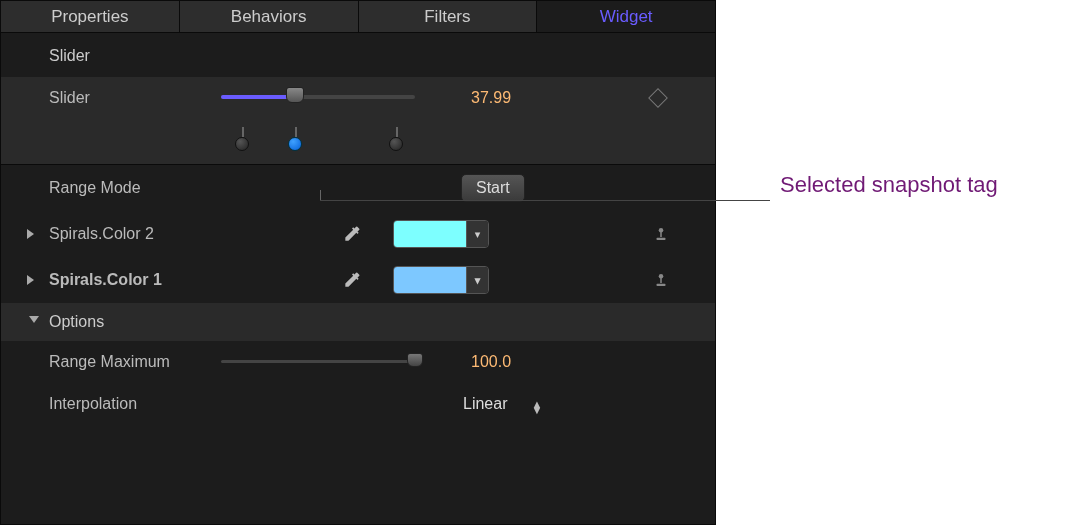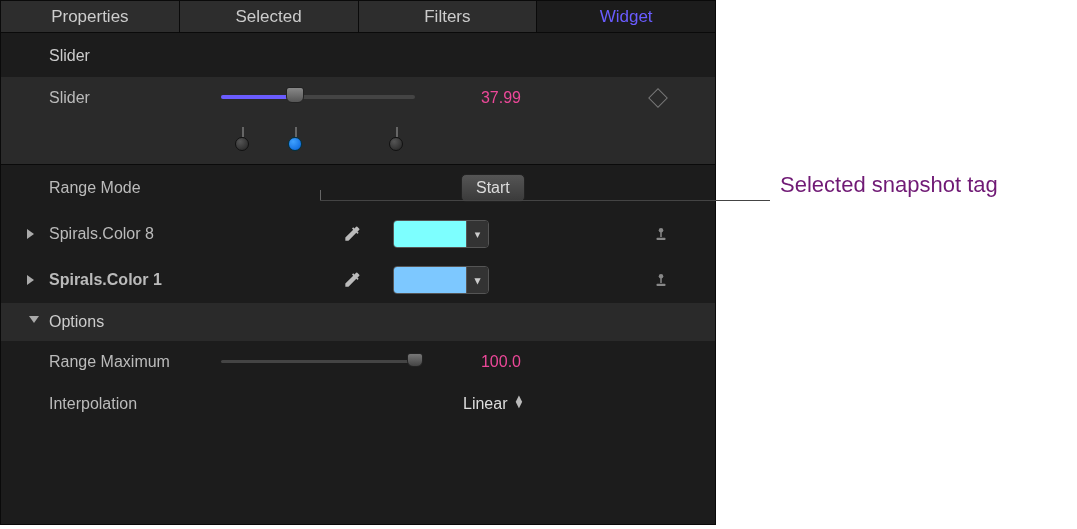--- a/index.html
+++ b/index.html
@@ -91,23 +91,22 @@
     width: 18px;
     height: 16px;
     background: linear-gradient(#888,#555);
     border: 1px solid #222;
     border-radius: 3px 3px 6px 6px;
     transform: translateX(-50%);
   }
   .slider-value {
     margin-left: 56px;
     font-size: 16px;
-    color: #ec4899;
+    color: #fdba74;
     width: 60px;
-    text-align: center;
   }
   .keyframe-diamond {
     position: absolute;
     right: 50px;
     width: 14px;
     height: 14px;
     border: 1.5px solid #777;
     transform: rotate(45deg);
     background: transparent;
   }
@@ -226,21 +225,21 @@
     top: -1px;
     width: 16px;
     height: 14px;
     background: linear-gradient(#777,#444);
     border-radius: 3px 3px 6px 6px;
     transform: translateX(-50%);
     border: 1px solid #222;
   }
   .popup-val {
     margin-left: 242px;
-    display:flex; align-items:flex-start; gap:6px;
+    display:flex; align-items:flex-end; gap:24px;
     color:#ddd; font-size:16px;
   }
   .popup-caret { font-size:11px; color:#bbb; line-height:6px; }
   .annotation {
     position: absolute;
     left: 780px;
     top: 172px;
     font-family: -apple-system, Arial, sans-serif;
     font-size: 22px;
     color: #701a75;
@@ -251,21 +250,21 @@
     height: 1px;
   }
 </style>
 </head>
 <body>
 
 <div class="panel">
 
   <div class="tabs">
     <div class="tab">Properties</div>
-    <div class="tab">Selected</div>
+    <div class="tab">Behaviors</div>
     <div class="tab">Filters</div>
     <div class="tab active">Widget</div>
   </div>
 
   <div class="section-title">Slider</div>
 
   <div class="row">
     <div class="row-label">Slider</div>
     <div class="slider-wrap">
       <div class="slider-track"></div>
@@ -288,21 +287,21 @@
   </div>
 
   <div class="row dark" style="height:46px;">
     <div class="row-label">Range Mode</div>
     <button class="start-btn">Start</button>
   </div>
 
   <div id="param-rows">
       <div class="row dark" style="height: 46px;">
         <span class="disclosure"></span>
-        <div class="row-label">Spirals.Color 8</div>
+        <div class="row-label">Spirals.Color 2</div>
         <div class="eyedropper">
           <svg viewBox="0 0 24 24">
             <path d="M20.71 5.63l-2.34-2.34a1 1 0 0 0-1.41 0l-2.12 2.12-1.41-1.41-1.41 1.41 1.41 1.41L4 16.25V20h3.75l9.43-9.43 1.41 1.41 1.41-1.41-1.41-1.41 2.12-2.12a1 1 0 0 0 0-1.41z"></path>
           </svg>
         </div>
         <div class="swatch-wrap">
           <div class="swatch" style="background:#7dffff"></div>
           <div class="swatch-caret">▾</div>
         </div>
         <div class="joystick"><svg viewBox="0 0 24 24">

